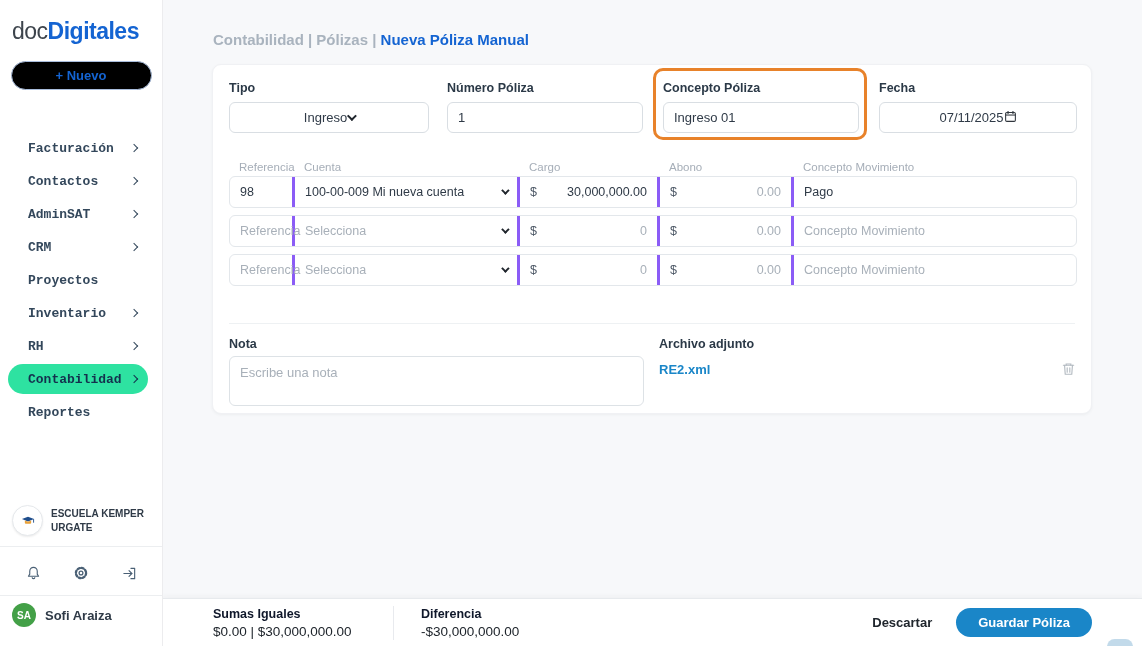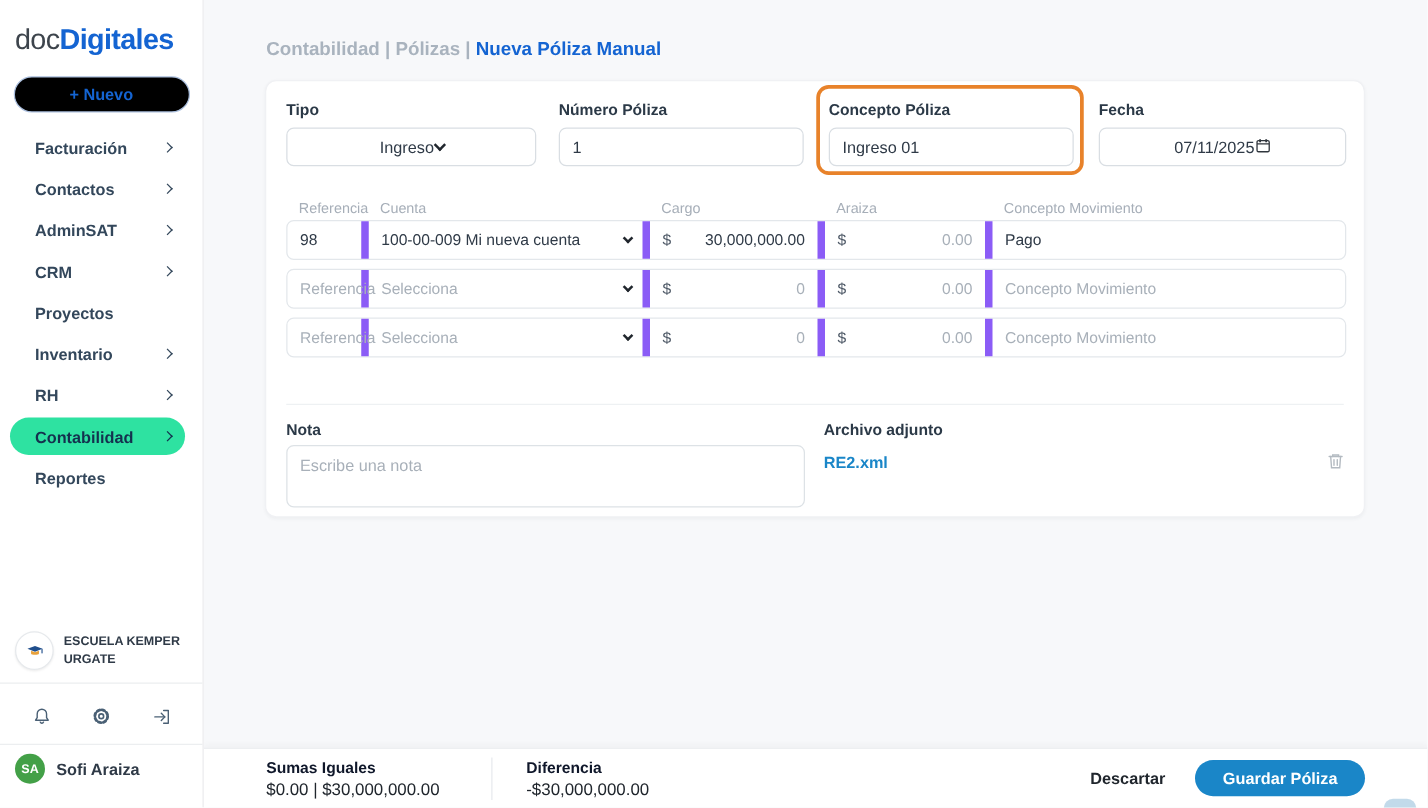--- a/index.html
+++ b/index.html
@@ -17,21 +17,21 @@
   }
   .logo { margin:18px 0 0 12px; font-size:23px; letter-spacing:-0.5px; cursor:pointer; }
   .logo .pre { color:#3d444c; font-weight:400; }
   .logo .suf { color:#1464d2; font-weight:700; }
   .new-btn {
     display:block; margin:16px auto 0; width:141px; height:29px;
     border:1px solid #a9bddc; border-radius:15px; background:#000000;
     color:#1464d2; font-weight:700; font-size:13px; cursor:pointer;
     font-family:inherit;
   }
-  .nav { position:absolute; top:103px; left:0; right:0; }
+  .nav { position:absolute; top:133px; left:0; right:0;font-family:Liberation Mono, monospace; }
   .nav-item {
     height:30px; margin:0 14px 3px 8px; padding:0 11px 0 20px;
     display:flex; align-items:center; justify-content:space-between;
     border-radius:16px; font-size:13px; font-weight:600; color:#33475b;
     cursor:pointer;
   }
   .nav-item.active { background:#2ee2a1; color:#14314e; font-weight:700; }
   .chev {
     width:6px; height:6px; border-right:1.6px solid #33475b; border-bottom:1.6px solid #33475b;
     transform:rotate(-45deg); flex:0 0 auto;
@@ -93,21 +93,21 @@
   .thead { position:absolute; left:16px; top:96px; display:flex; font-size:11.5px; color:#a6aeb8; }
   .th { padding-left:10px; }
   .th-ref{width:65px} .th-cta{width:225px} .th-car{width:140px} .th-abo{width:134px} .th-cm{width:284px}
 
   .trow {
     position:absolute; left:16px; width:848px; height:32px;
     border:1px solid #e3e7eb; border-radius:6px; display:flex; background:#fff;
     font-size:12.5px;
   }
   .trow-1{top:111px} .trow-2{top:150px} .trow-3{top:189px}
-  .cell { display:flex; align-items:center; padding:0 10px; border-right:6px solid #8b5cf6; height:100%; }
+  .cell { display:flex; align-items:center; padding:0 10px; border-right:3px solid #8b5cf6; height:100%; }
   .c-ref{width:65px} .c-cta{width:225px; justify-content:space-between; cursor:pointer;}
   .c-car{width:140px; justify-content:space-between;} .c-abo{width:134px; justify-content:space-between;}
   .c-cm{flex:1; border-right:none;}
   .ph { color:#a8b0b9; }
   .val { color:#2f3a47; }
   .cur { color:#4d5866; }
   .cell .sel-chev { width:6px; height:6px; }
 
   .card-divider { position:absolute; left:16px; right:16px; top:258px; height:1px; background:#eef1f3; }
 
@@ -274,21 +274,21 @@
               </svg>
             </span>
           </div>
         </div>
       </div>
 
       <div class="thead">
         <span class="th th-ref">Referencia</span>
         <span class="th th-cta">Cuenta</span>
         <span class="th th-car">Cargo</span>
-        <span class="th th-abo">Araiza</span>
+        <span class="th th-abo">Abono</span>
         <span class="th th-cm">Concepto Movimiento</span>
       </div>
 
       <div class="trow trow-1">
         <div class="cell c-ref">
             <span class="val">98</span>
           </div>
         <div class="cell c-cta">
           <span class="val">100-00-009 Mi nueva cuenta</span>
           <span class="sel-chev"></span>

